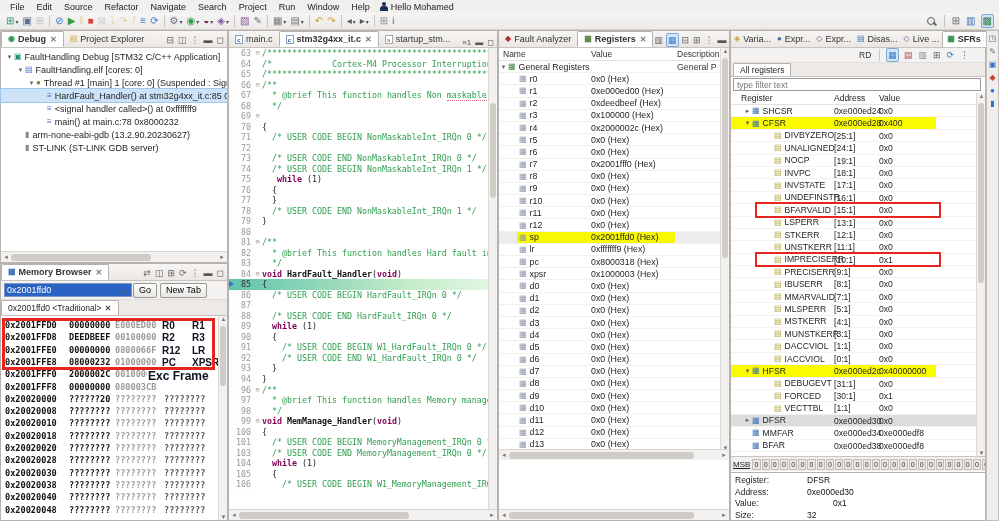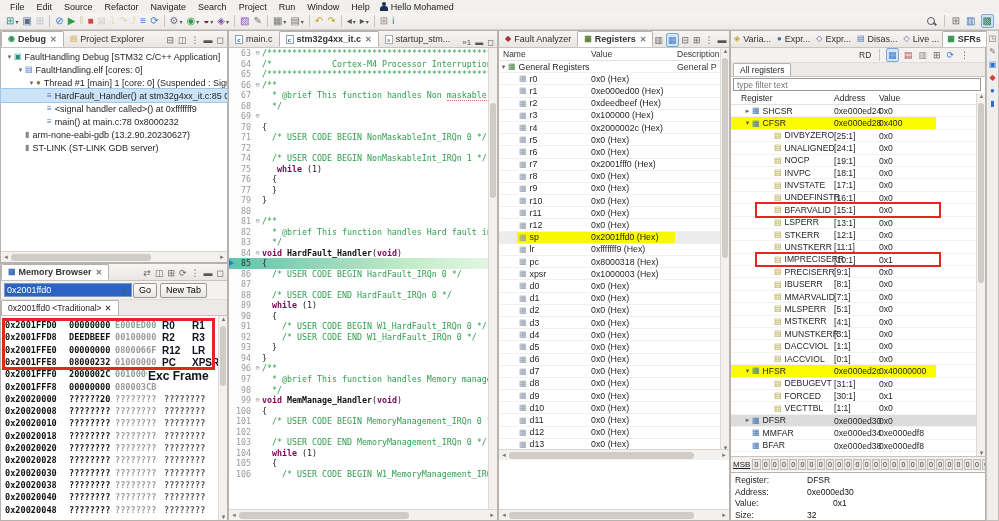--- a/index.html
+++ b/index.html
@@ -430,24 +430,26 @@
         <div class="eline"><span class="ln">63</span><span class="fold">⊖</span><span class="ctext"><span class="sc">/*****************************************************************</span></span></div>
         <div class="eline"><span class="ln">64</span><span class="fold"></span><span class="ctext"><span class="sc">/*            Cortex-M4 Processor Interruption and Exception</span></span></div>
         <div class="eline"><span class="ln">65</span><span class="fold"></span><span class="ctext"><span class="sc">/*****************************************************************</span></span></div>
         <div class="eline"><span class="ln">66</span><span class="fold">⊖</span><span class="ctext"><span class="sc">/**</span></span></div>
         <div class="eline"><span class="ln">67</span><span class="fold"></span><span class="ctext"><span class="sc">  * @brief This function handles Non </span><span class="sc squig">maskable</span><span class="sc"> interrupt.</span></span></div>
         <div class="eline"><span class="ln">68</span><span class="fold"></span><span class="ctext"><span class="sc">  */</span></span></div>
         <div class="eline"><span class="ln">69</span><span class="fold">⊖</span></div>
         <div class="eline"><span class="ln">70</span><span class="fold"></span><span class="ctext"><span class="spn">{</span></span></div>
         <div class="eline"><span class="ln">71</span><span class="fold"></span><span class="ctext"><span class="sc">  /* USER CODE BEGIN NonMaskableInt_IRQn 0 */</span></span></div>
         <div class="eline"><span class="ln">72</span><span class="fold"></span><span class="ctext"></span></div>
+        <div class="eline"><span class="ln">73</span><span class="fold"></span><span class="ctext"><span class="sc">  /* USER CODE END NonMaskableInt_IRQn 0 */</span></span></div>
         <div class="eline"><span class="ln">74</span><span class="fold"></span><span class="ctext"><span class="sc">  /* USER CODE BEGIN NonMaskableInt_IRQn 1 */</span></span></div>
         <div class="eline"><span class="ln">75</span><span class="fold"></span><span class="ctext"><span class="spn">   </span><span class="sk">while</span><span class="spn"> (1)</span></span></div>
         <div class="eline"><span class="ln">76</span><span class="fold"></span><span class="ctext"><span class="spn">  {</span></span></div>
         <div class="eline"><span class="ln">77</span><span class="fold"></span><span class="ctext"><span class="spn">  }</span></span></div>
+        <div class="eline"><span class="ln">78</span><span class="fold"></span><span class="ctext"><span class="sc">  /* USER CODE END NonMaskableInt_IRQn 1 */</span></span></div>
         <div class="eline"><span class="ln">79</span><span class="fold"></span><span class="ctext"><span class="spn">}</span></span></div>
         <div class="eline"><span class="ln">80</span><span class="fold"></span><span class="ctext"></span></div>
         <div class="eline"><span class="ln">81</span><span class="fold">⊖</span><span class="ctext"><span class="sc">/**</span></span></div>
         <div class="eline"><span class="ln">82</span><span class="fold"></span><span class="ctext"><span class="sc">  * @brief This function handles Hard fault interrupt.</span></span></div>
         <div class="eline"><span class="ln">83</span><span class="fold"></span><span class="ctext"><span class="sc">  */</span></span></div>
         <div class="eline"><span class="ln">84</span><span class="fold">⊖</span><span class="ctext"><span class="sk">void</span><span class="sf"> HardFault_Handler</span><span class="spn">(</span><span class="sk">void</span><span class="spn">)</span></span></div>
         <div class="eline cur"><span class="iparrow"></span><span class="ln">85</span><span class="fold"></span><span class="ctext"><span class="spn">{</span></span></div>
         <div class="eline"><span class="ln">86</span><span class="fold"></span><span class="ctext"><span class="sc">  /* USER CODE BEGIN HardFault_IRQn 0 */</span></span></div>
         <div class="eline"><span class="ln">87</span><span class="fold"></span><span class="ctext"></span></div>
         <div class="eline"><span class="ln">88</span><span class="fold"></span><span class="ctext"><span class="sc">  /* USER CODE END HardFault_IRQn 0 */</span></span></div>
@@ -456,21 +458,20 @@
         <div class="eline"><span class="ln">91</span><span class="fold"></span><span class="ctext"><span class="sc">    /* USER CODE BEGIN W1_HardFault_IRQn 0 */</span></span></div>
         <div class="eline"><span class="ln">92</span><span class="fold"></span><span class="ctext"><span class="sc">    /* USER CODE END W1_HardFault_IRQn 0 */</span></span></div>
         <div class="eline"><span class="ln">93</span><span class="fold"></span><span class="ctext"><span class="spn">  }</span></span></div>
         <div class="eline"><span class="ln">94</span><span class="fold"></span><span class="ctext"><span class="spn">}</span></span></div>
         <div class="eline"><span class="ln">96</span><span class="fold">⊖</span><span class="ctext"><span class="sc">/**</span></span></div>
         <div class="eline"><span class="ln">97</span><span class="fold"></span><span class="ctext"><span class="sc">  * @brief This function handles Memory management fault.</span></span></div>
         <div class="eline"><span class="ln">98</span><span class="fold"></span><span class="ctext"><span class="sc">  */</span></span></div>
         <div class="eline"><span class="ln">99</span><span class="fold">⊖</span><span class="ctext"><span class="sk">void</span><span class="sf"> MemManage_Handler</span><span class="spn">(</span><span class="sk">void</span><span class="spn">)</span></span></div>
         <div class="eline"><span class="ln">100</span><span class="fold"></span><span class="ctext"><span class="spn">{</span></span></div>
         <div class="eline"><span class="ln">101</span><span class="fold"></span><span class="ctext"><span class="sc">  /* USER CODE BEGIN MemoryManagement_IRQn 0 */</span></span></div>
-        <div class="eline"><span class="ln">102</span><span class="fold"></span><span class="ctext"></span></div>
         <div class="eline"><span class="ln">103</span><span class="fold"></span><span class="ctext"><span class="sc">  /* USER CODE END MemoryManagement_IRQn 0 */</span></span></div>
         <div class="eline"><span class="ln">104</span><span class="fold"></span><span class="ctext"><span class="spn">  </span><span class="sk">while</span><span class="spn"> (1)</span></span></div>
         <div class="eline"><span class="ln">105</span><span class="fold"></span><span class="ctext"><span class="spn">  {</span></span></div>
         <div class="eline"><span class="ln">106</span><span class="fold"></span><span class="ctext"><span class="sc">    /* USER CODE BEGIN W1_MemoryManagement_IRQn </span></span></div>
       </div>
     <div class="scrollv" style="top:17px;bottom:11px;">
       <span class="vthumb" style="top:55px;height:95px;"></span>
     </div>
     <div class="scrollh">
       <span class="arr">◂</span>

